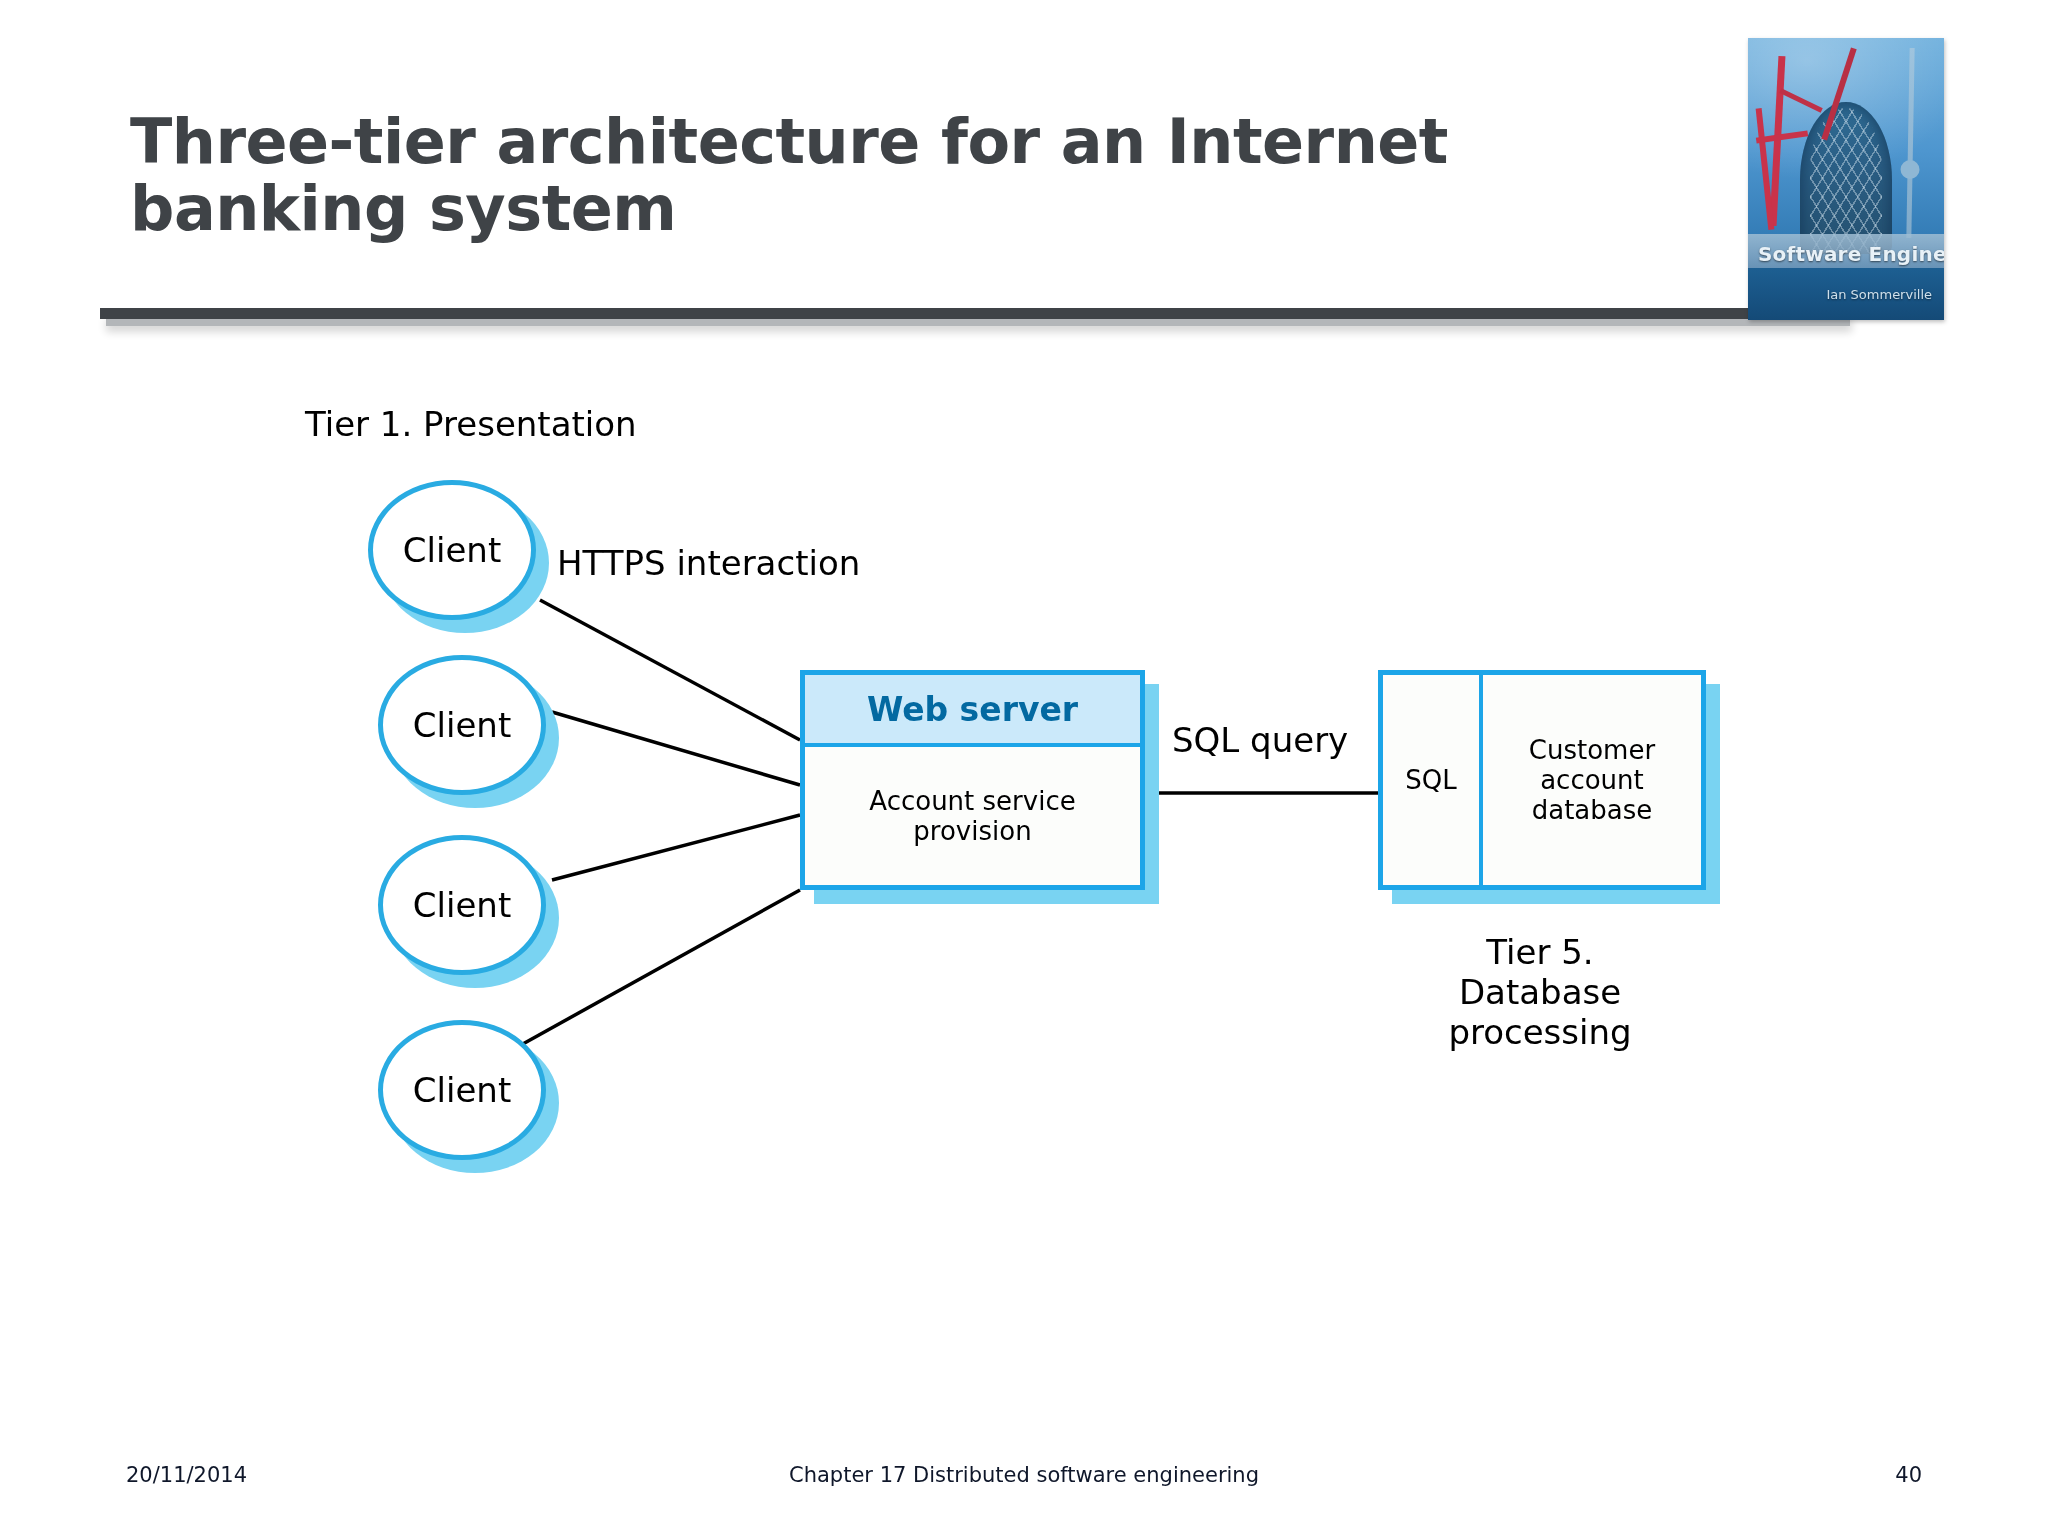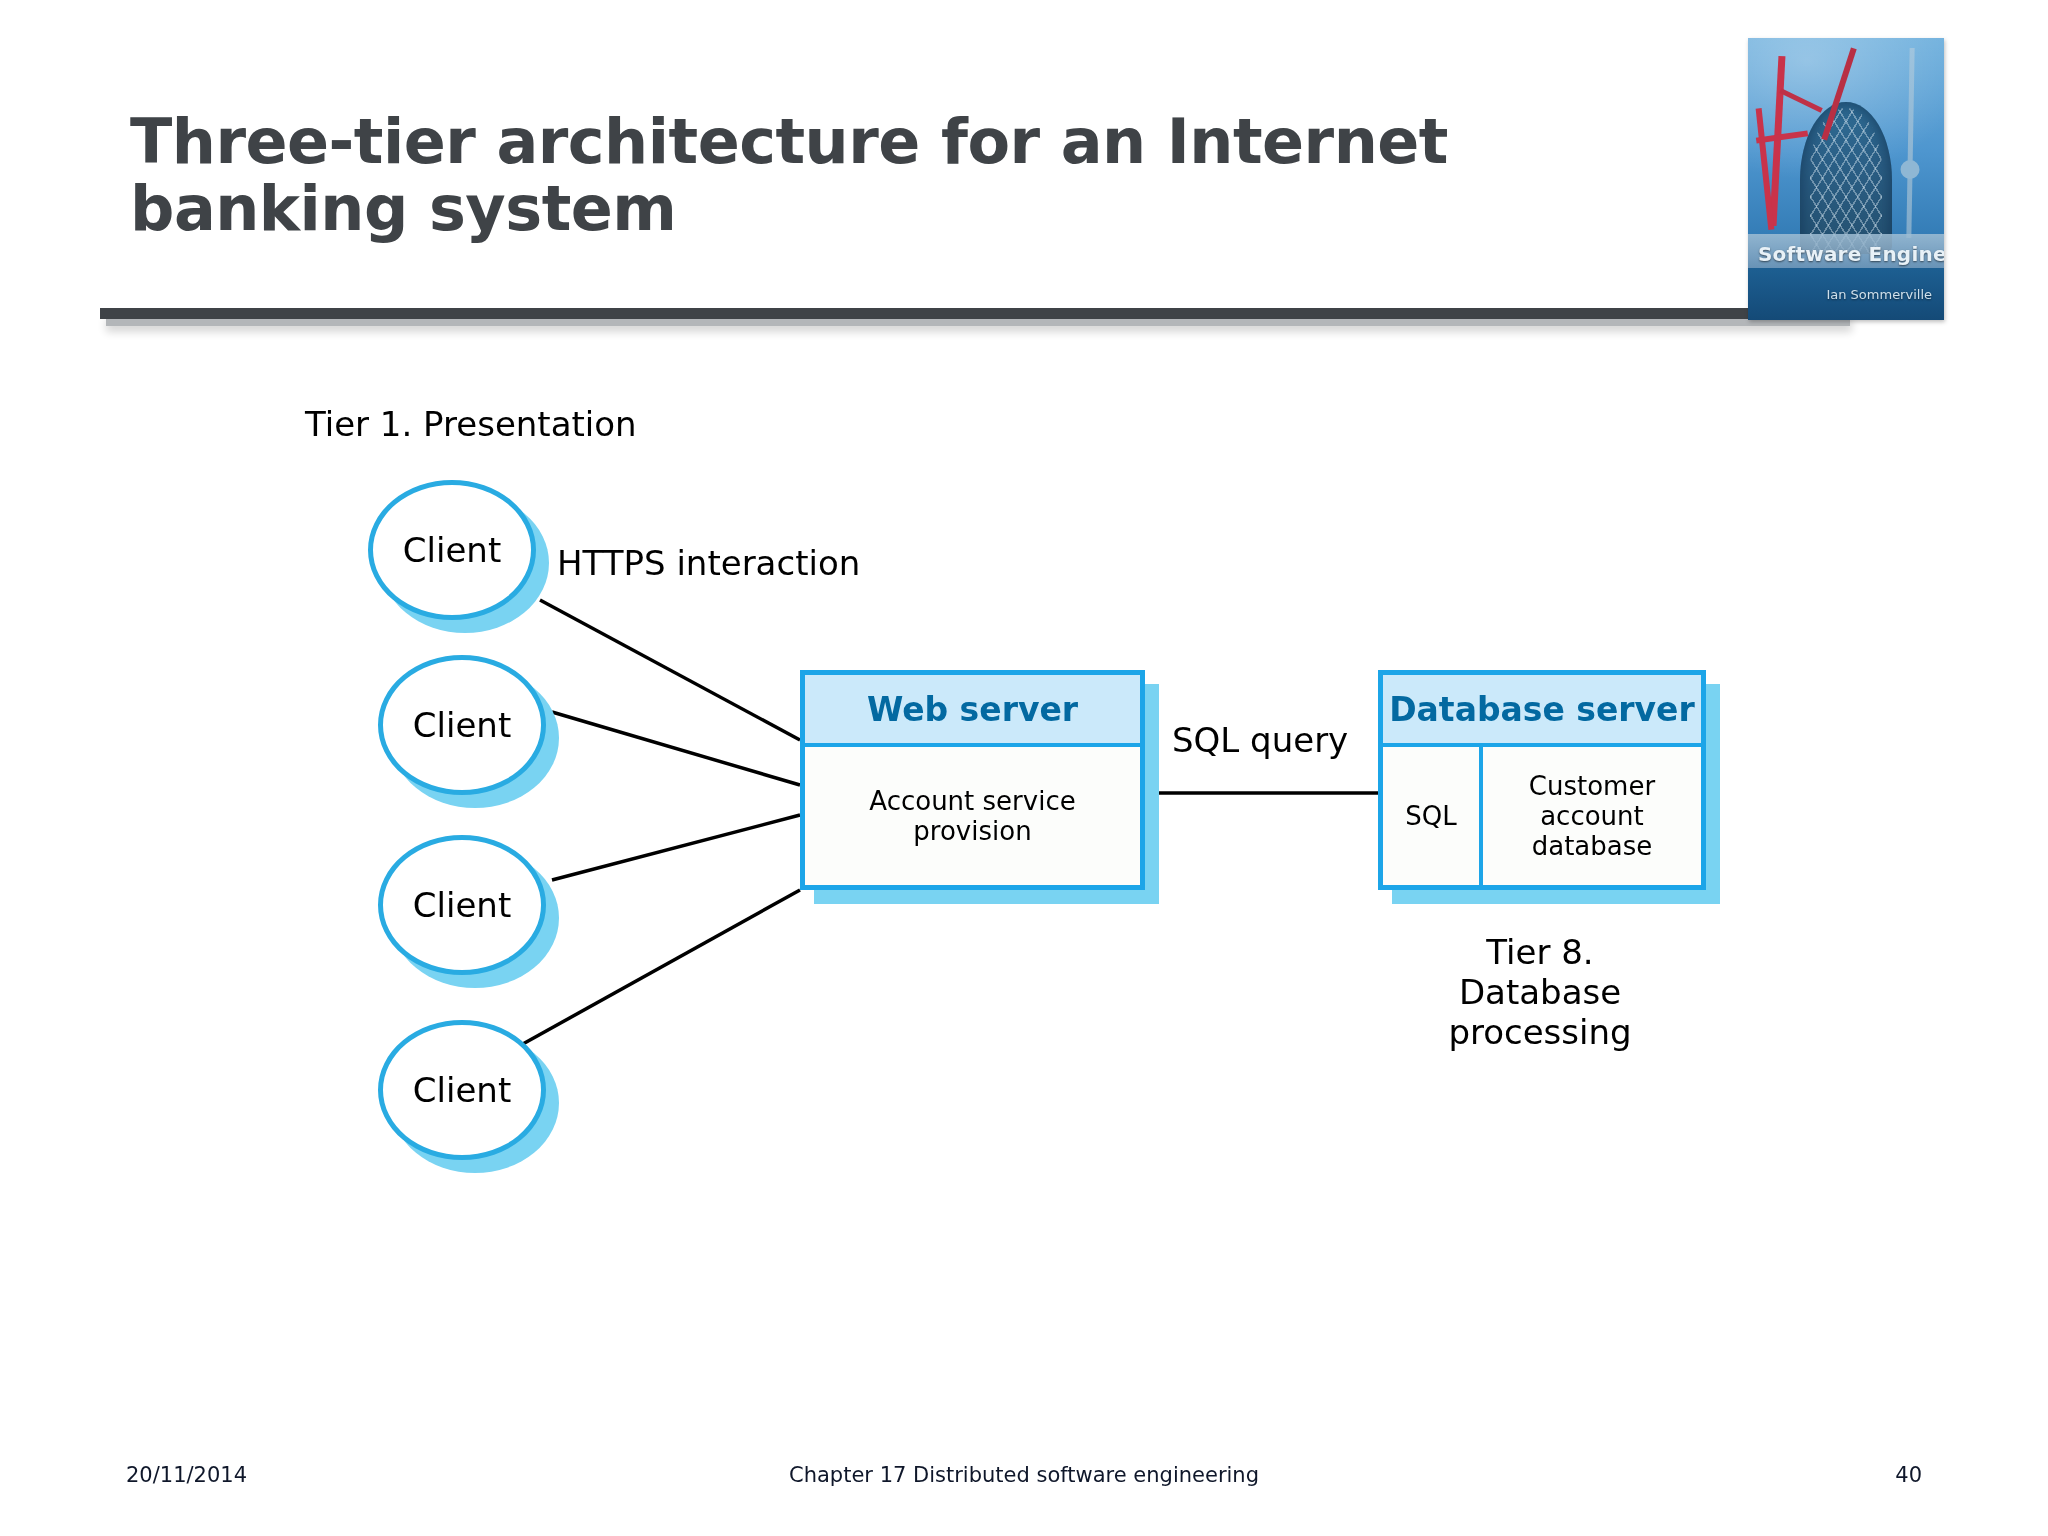--- a/index.html
+++ b/index.html
@@ -375,33 +375,30 @@
 provision</div>
         </div>
       </div>
     </div>
 
     <div class="diag-label" id="sqlquery-label">SQL query</div>
 
     <div class="server" id="db-server">
       <div class="shadow"></div>
       <div class="box">
-        <div class="head">
-          <span>Database server</span>
-        </div>
         <div class="body-area">
           <div class="cell sql">SQL</div>
           <div class="cell database">Customer
 account
 database</div>
         </div>
       </div>
     </div>
 
-    <div class="diag-label multi" id="tier3-label">Tier 8. Database
+    <div class="diag-label multi" id="tier3-label">Tier 5. Database
 processing</div>
   </div>
 
   <div class="footer-text" id="footer-date">20/11/2014</div>
   <div class="footer-text" id="footer-center">Chapter 17 Distributed software engineering</div>
   <div class="footer-text" id="footer-page">40</div>
 
 </div>
 
 </body></html>

